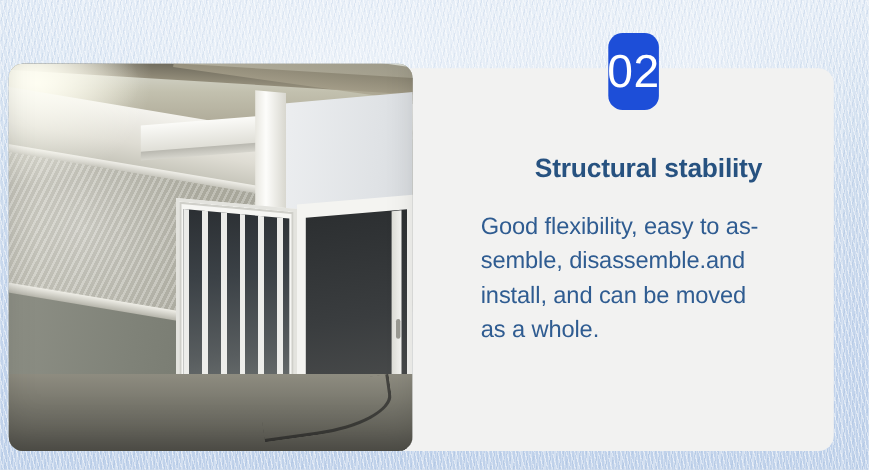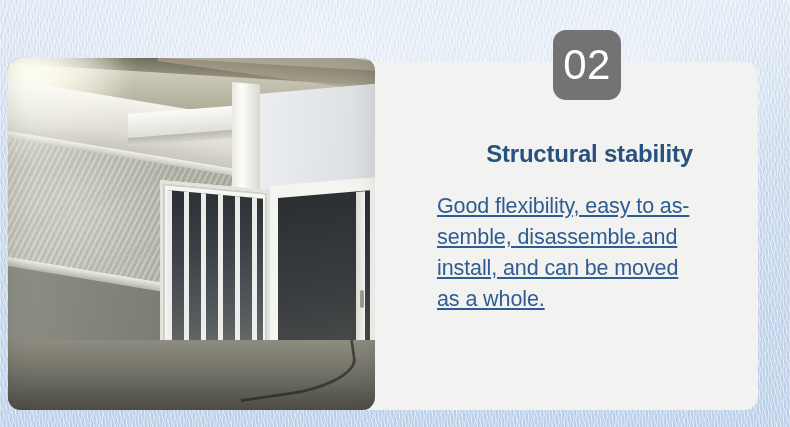--- a/index.html
+++ b/index.html
@@ -85,23 +85,23 @@
     height: 348px;
     background: #f2f2f1;
     border-radius: 14px;
   }
 
   
   .badge {
     position: absolute;
     left: 553px;
     top: 30px;
-    width: 68px;
+    width: 46px;
     height: 70px;
-    background: #737373;
+    background: #1d4ed8;
     border-radius: 13px;
     display: flex;
     align-items: center;
     justify-content: center;
   }
   .badge-num {
     color: #ffffff;
     font-size: 42px;
     font-weight: 300;
     letter-spacing: 0.5px;
@@ -125,21 +125,20 @@
     white-space: nowrap;
     text-align: center;
   }
   .body-text {
     margin-top: 22px;
     color: #2f5c91;
     font-size: 21.5px;
     line-height: 31px;
     letter-spacing: -0.1px;
     white-space: pre-line;
-    text-decoration: underline;
   }
 
   
   .photo {
     position: absolute;
     left: 8px;
     top: 58px;
     width: 367px;
     height: 352px;
     border-radius: 13px;

